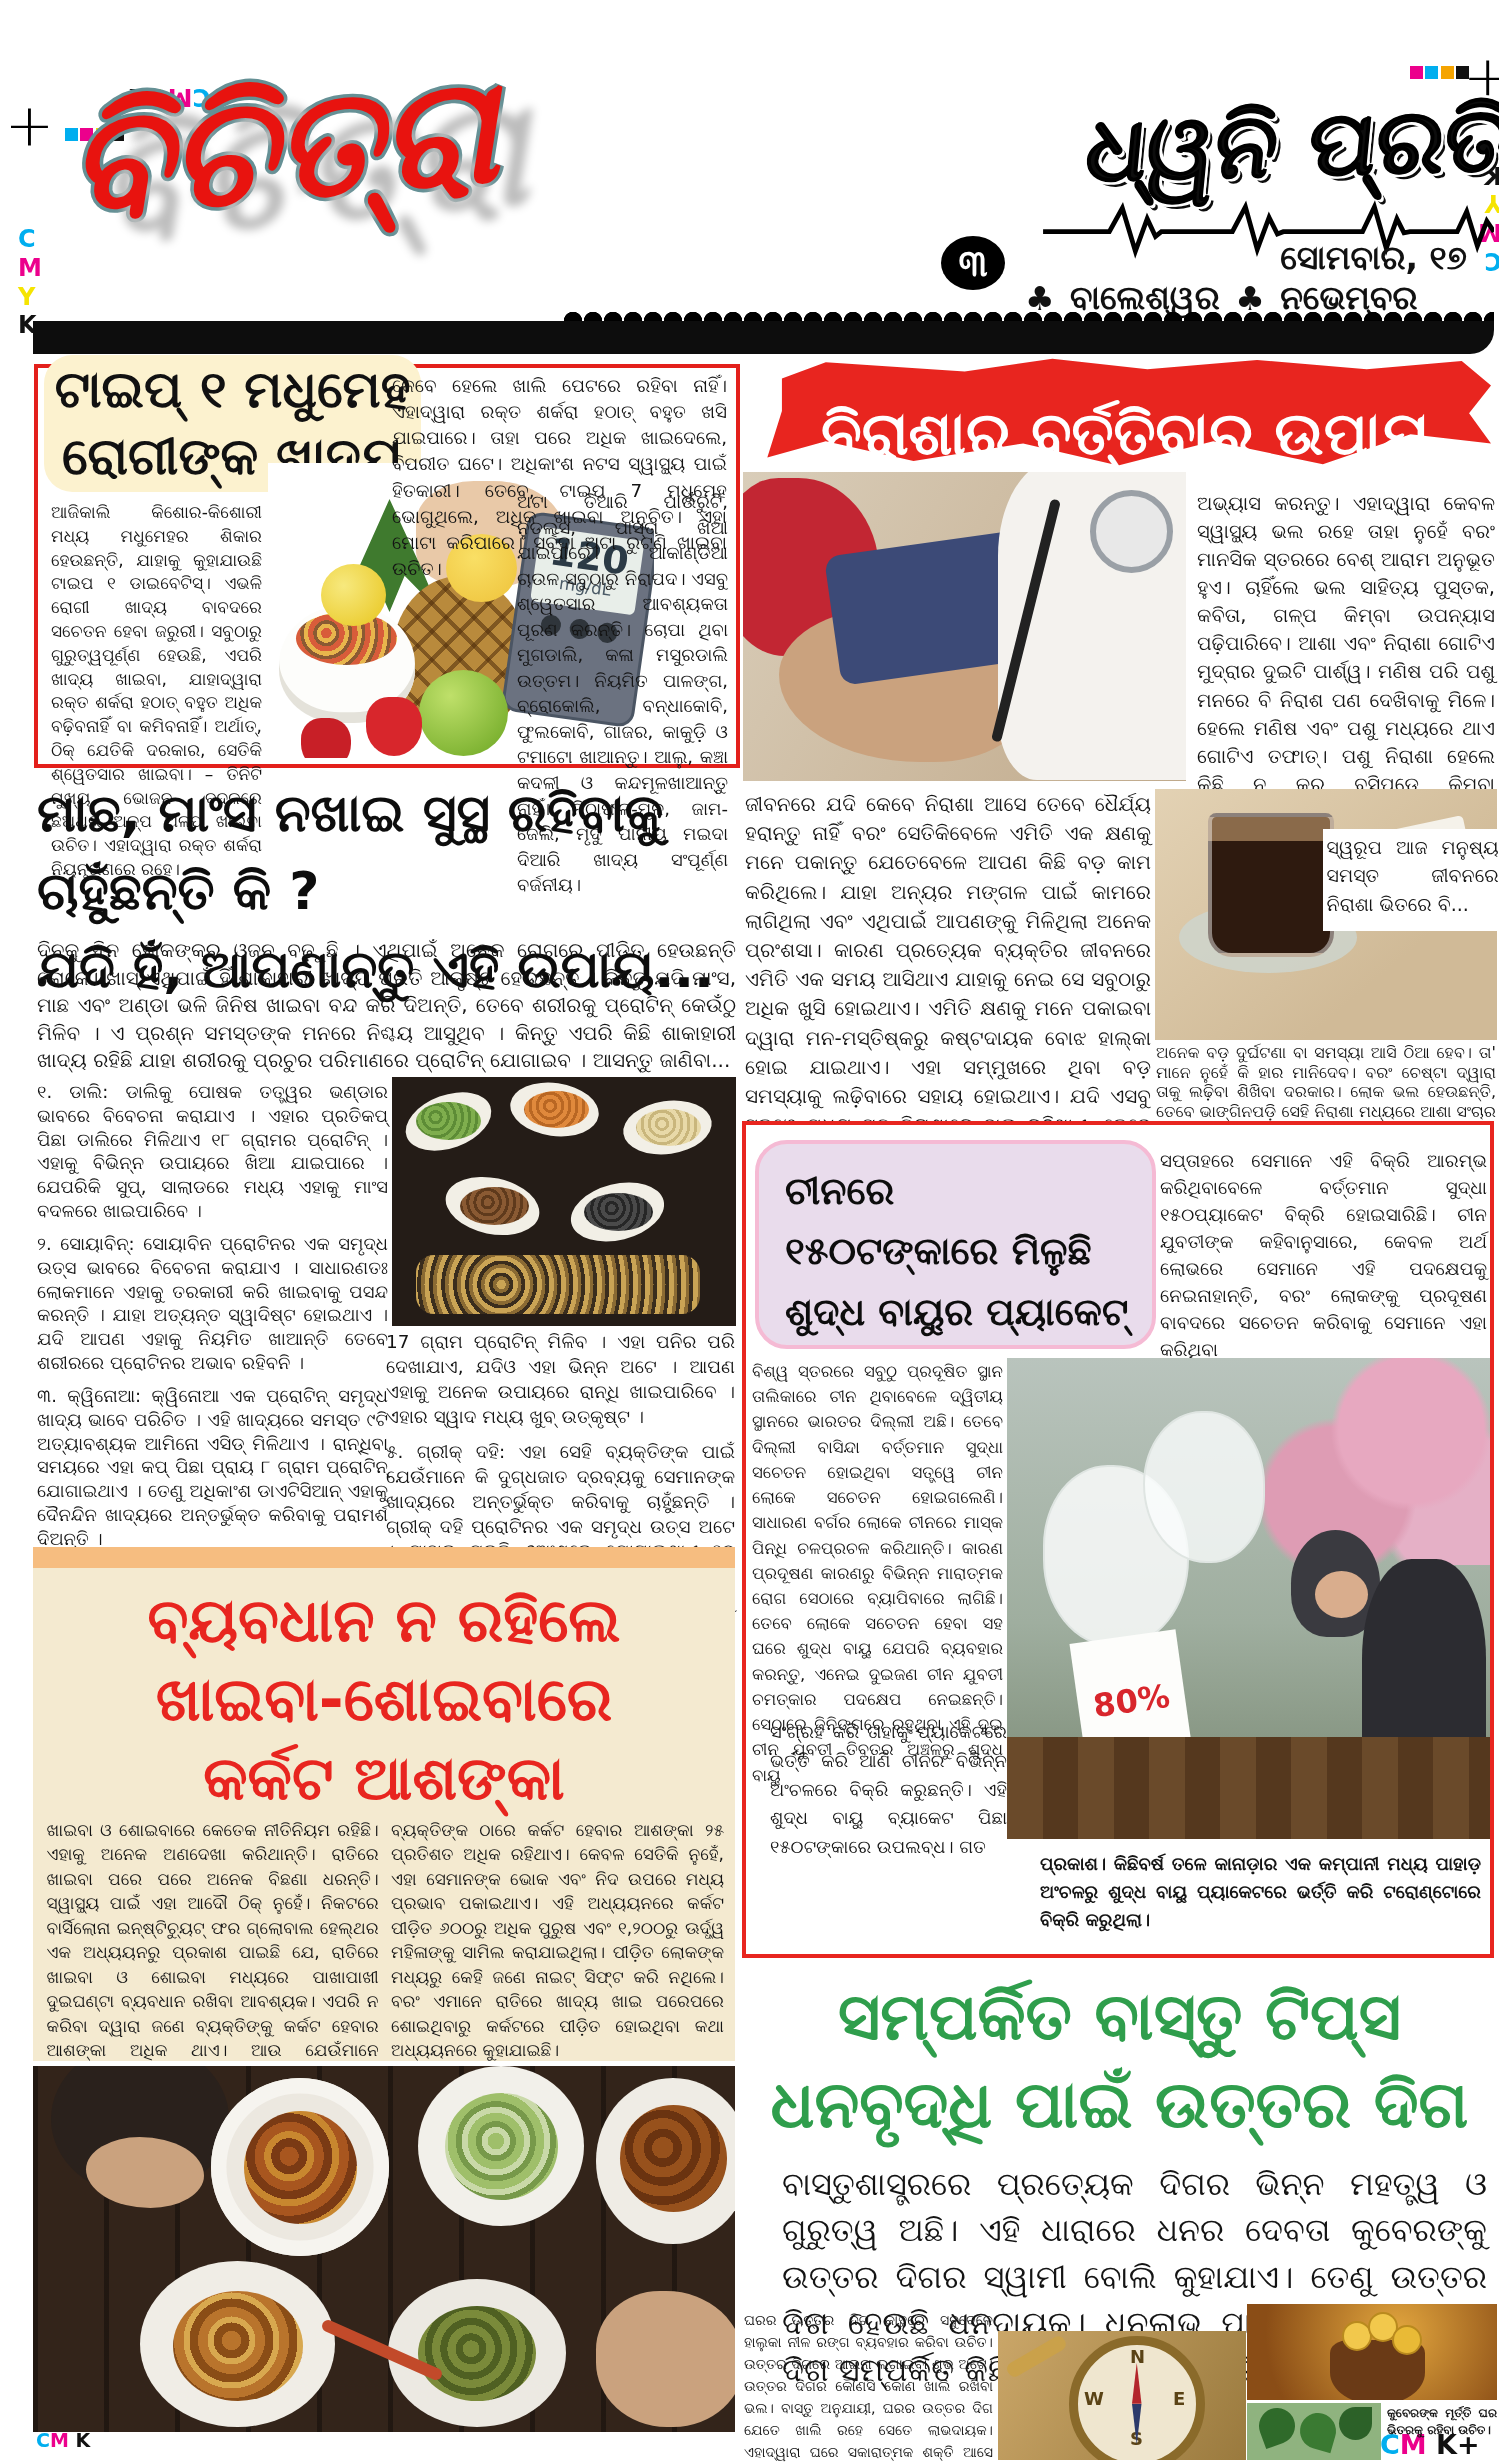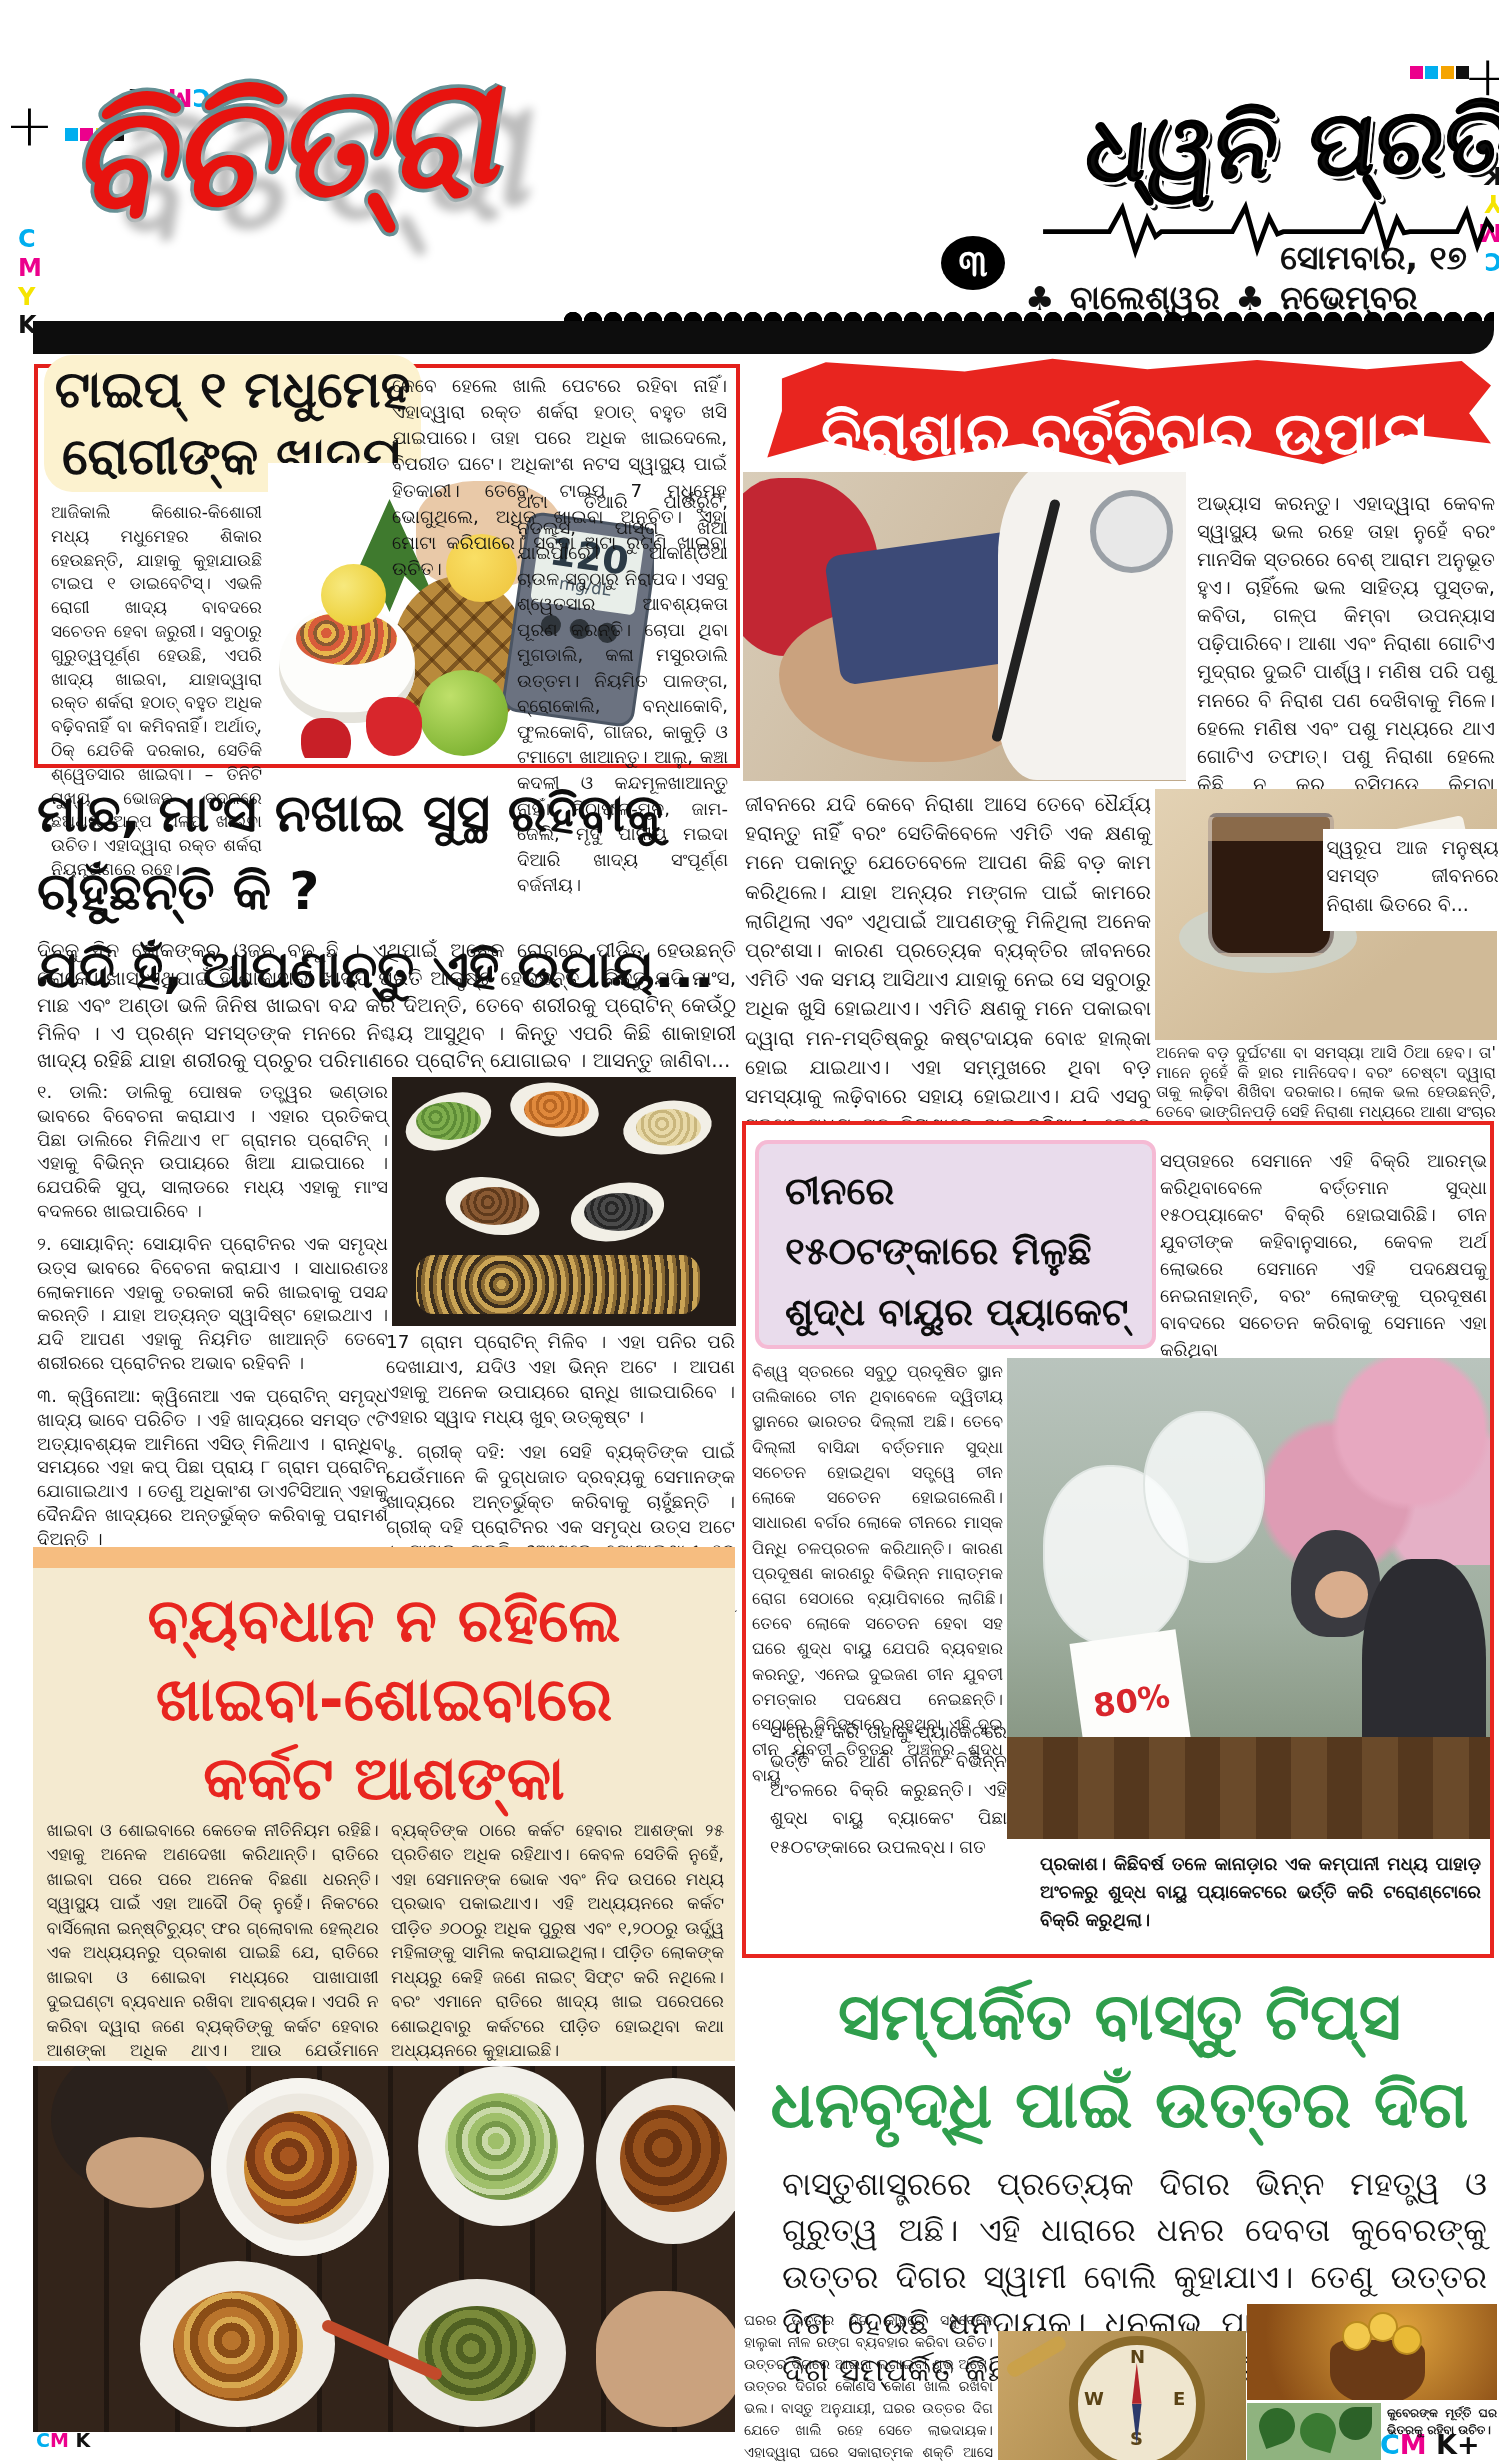--- a/index.html
+++ b/index.html
@@ -32,21 +32,21 @@
     align-items:center;justify-content:center;font-weight:bold;font-size:51px;line-height:1.3;text-align:center;}
   
   .banner{background:#e8251f;
     clip-path:polygon(3% 22%,9% 8%,28% 16%,40% 5%,53% 14%,68% 6%,83% 14%,96% 7%,100% 28%,97% 52%,100% 78%,89% 70%,77% 96%,62% 76%,49% 97%,36% 78%,21% 93%,9% 76%,1% 90%,3% 50%);
     filter:drop-shadow(5.3px 5.3px 0 #0d0d0d) drop-shadow(-3px -3px 0 #0d0d0d);
     display:flex;align-items:center;justify-content:center;}
   .banner span{color:#fff;font-size:59px;font-weight:bold;white-space:nowrap;}
   .vheadline{font-weight:bold;font-size:52px;line-height:1.5;color:#0d0d0d;}
   .cancerbox{background:#f4ead0;}
   .cancerhead{color:#e8251f;font-weight:bold;font-size:60px;line-height:1.32;text-align:center;}
-  .pinkbox{background:#e9dcec;border:4.1px solid #f5bad4;border-radius:13px;
+  .pinkbox{background:#e9dcec;border:4.1px solid #f5bad4;border-radius:32px;
     font-weight:bold;font-size:38px;line-height:1.6;padding:16.6px 12px 12px 26px;color:#0d0d0d;}
   .airbox{border:4.7px solid #e8251f;background:#fff;}
   .greenhead{color:#2f9e4c;font-weight:bold;font-size:65px;line-height:1.35;text-align:center;}
   .cap{font-weight:bold;}
   .meter{background:#6b7280;border-radius:15.4px;border:3.6px solid #4b5563;}
   .meter .screen{background:#e8eee9;border-radius:6px;margin:10.7px;text-align:center;}
   .spoon{position:absolute;background:#f2efe6;border-radius:50%;}
   .dots{position:absolute;border-radius:50%;}
 </style>
 </head>

